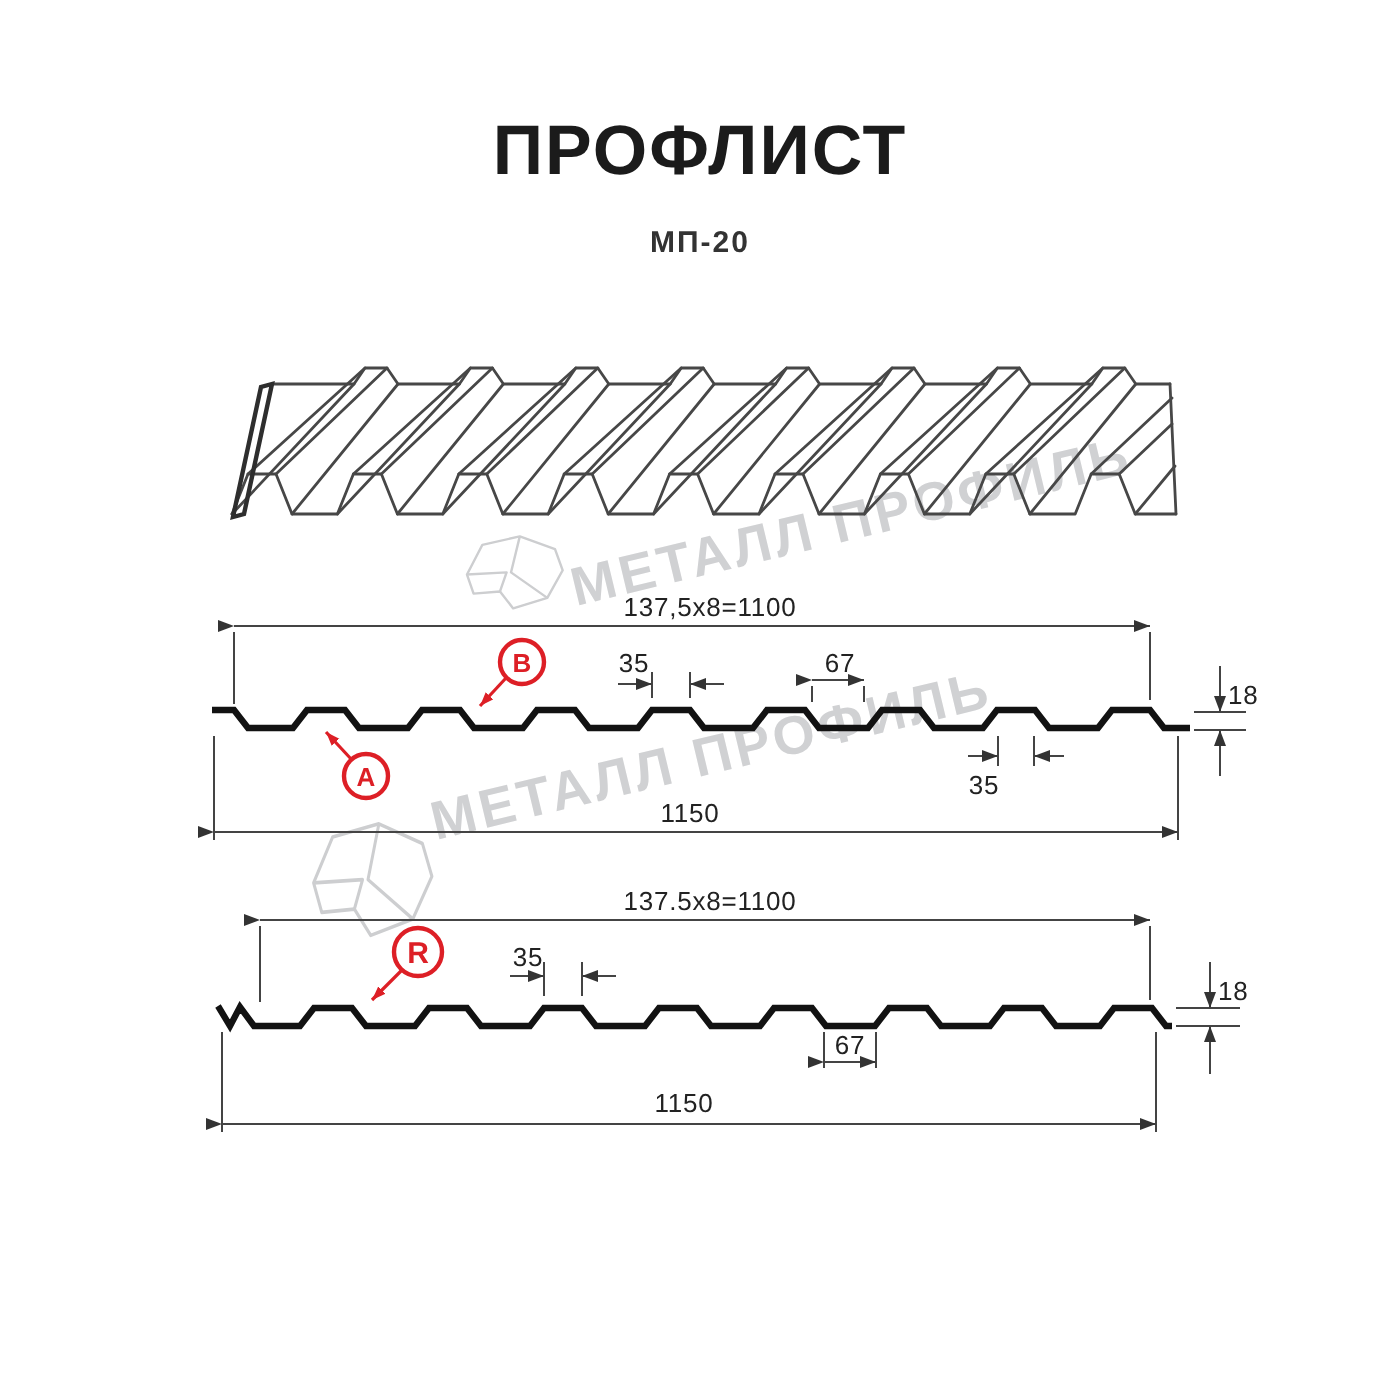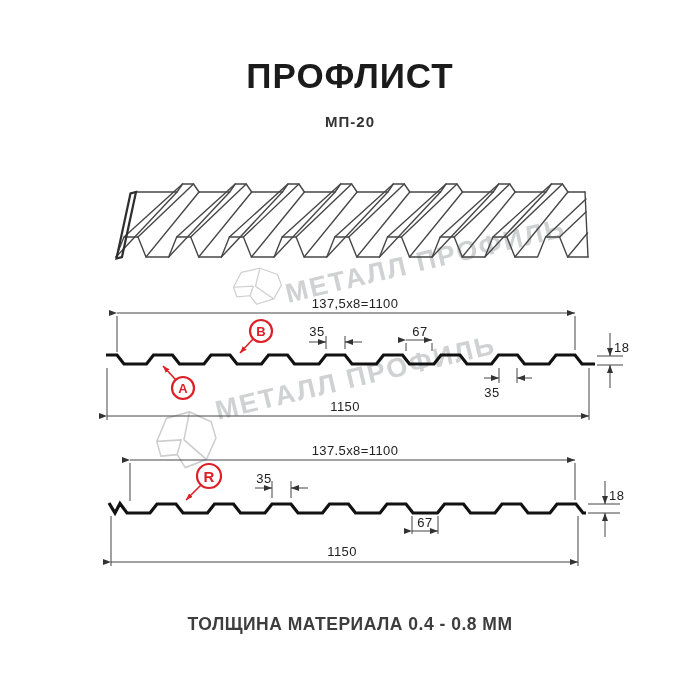--- a/index.html
+++ b/index.html
@@ -188,14 +188,13 @@
       </g>
 
       <g>
         <line class="redln" x1="201" y1="485" x2="186" y2="500" marker-end="url(#arr)"></line>
         <circle class="redcirc" cx="209" cy="476" r="12"></circle>
         <text class="redtxt" x="209" y="481.5" font-size="15" text-anchor="middle">R</text>
       </g>
     </g>
   </svg>
 
-  <div class="footer">ТОЛЩИНА МАТЕРИАЛА 0.4 - 0.8 ММ</div>
 </div>
 
 </body></html>

